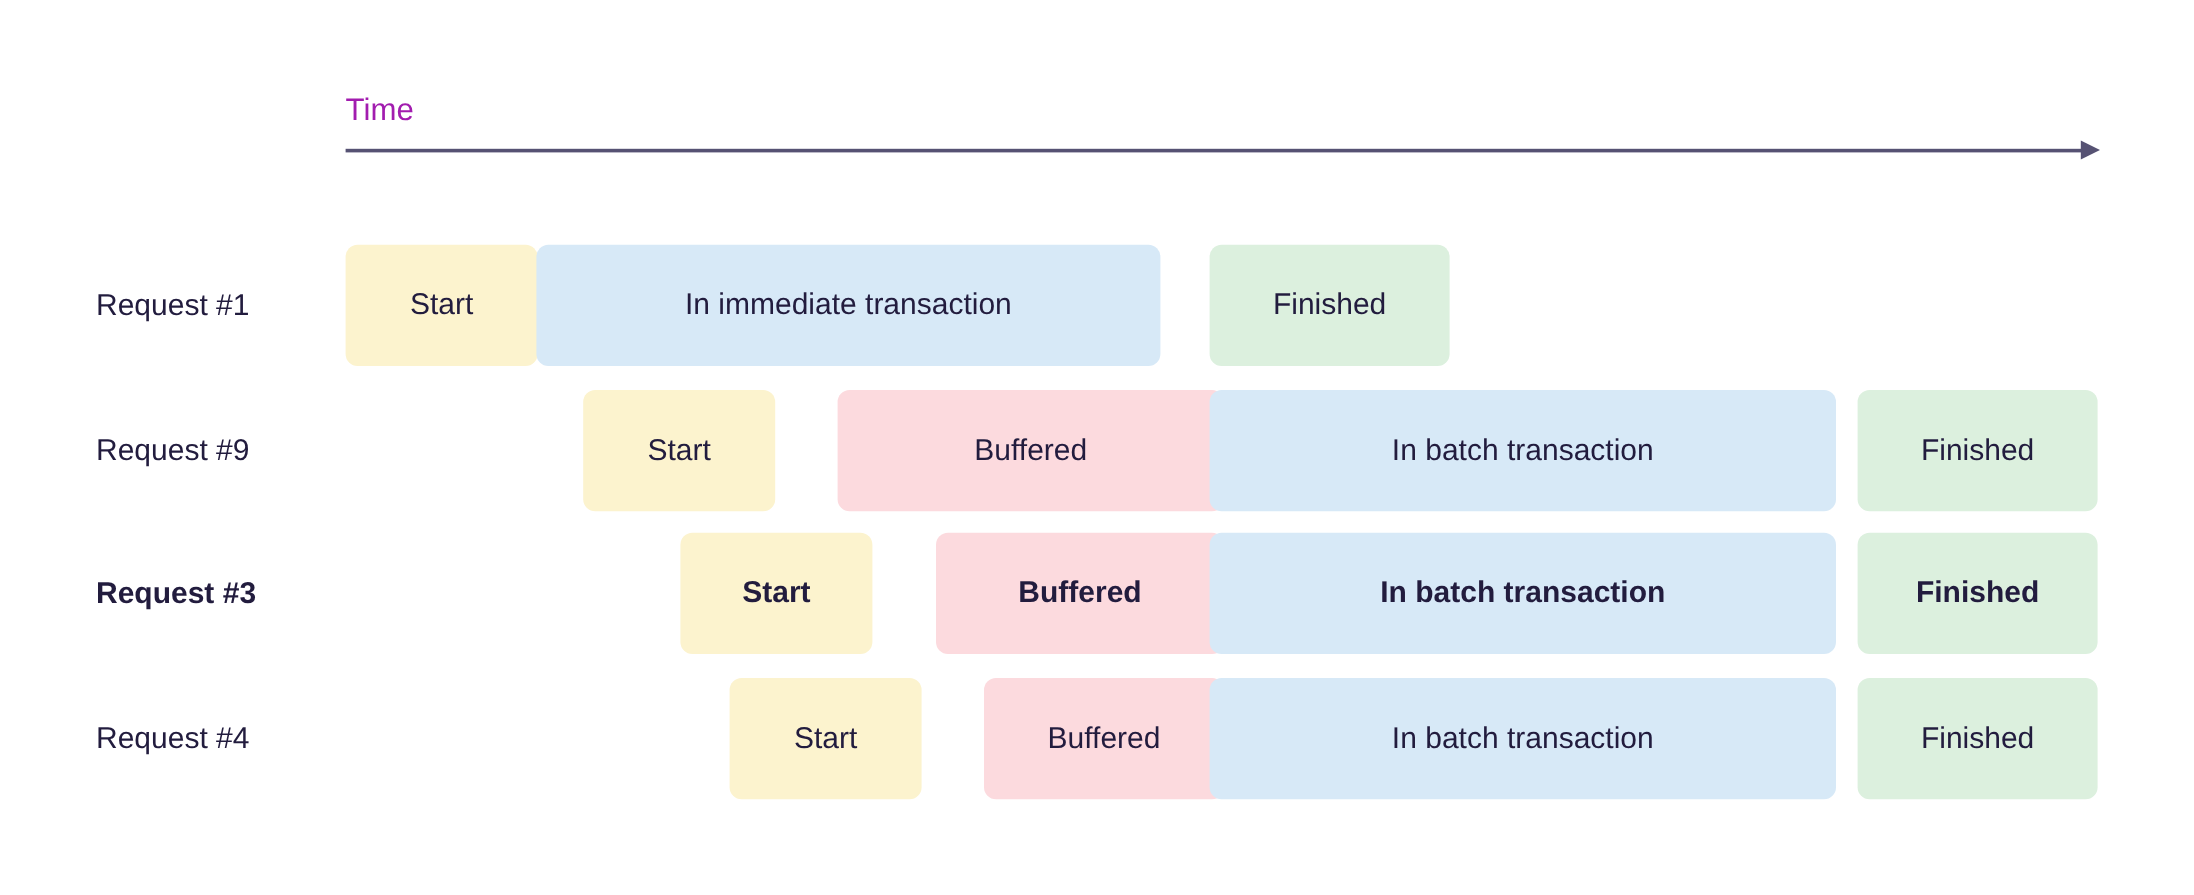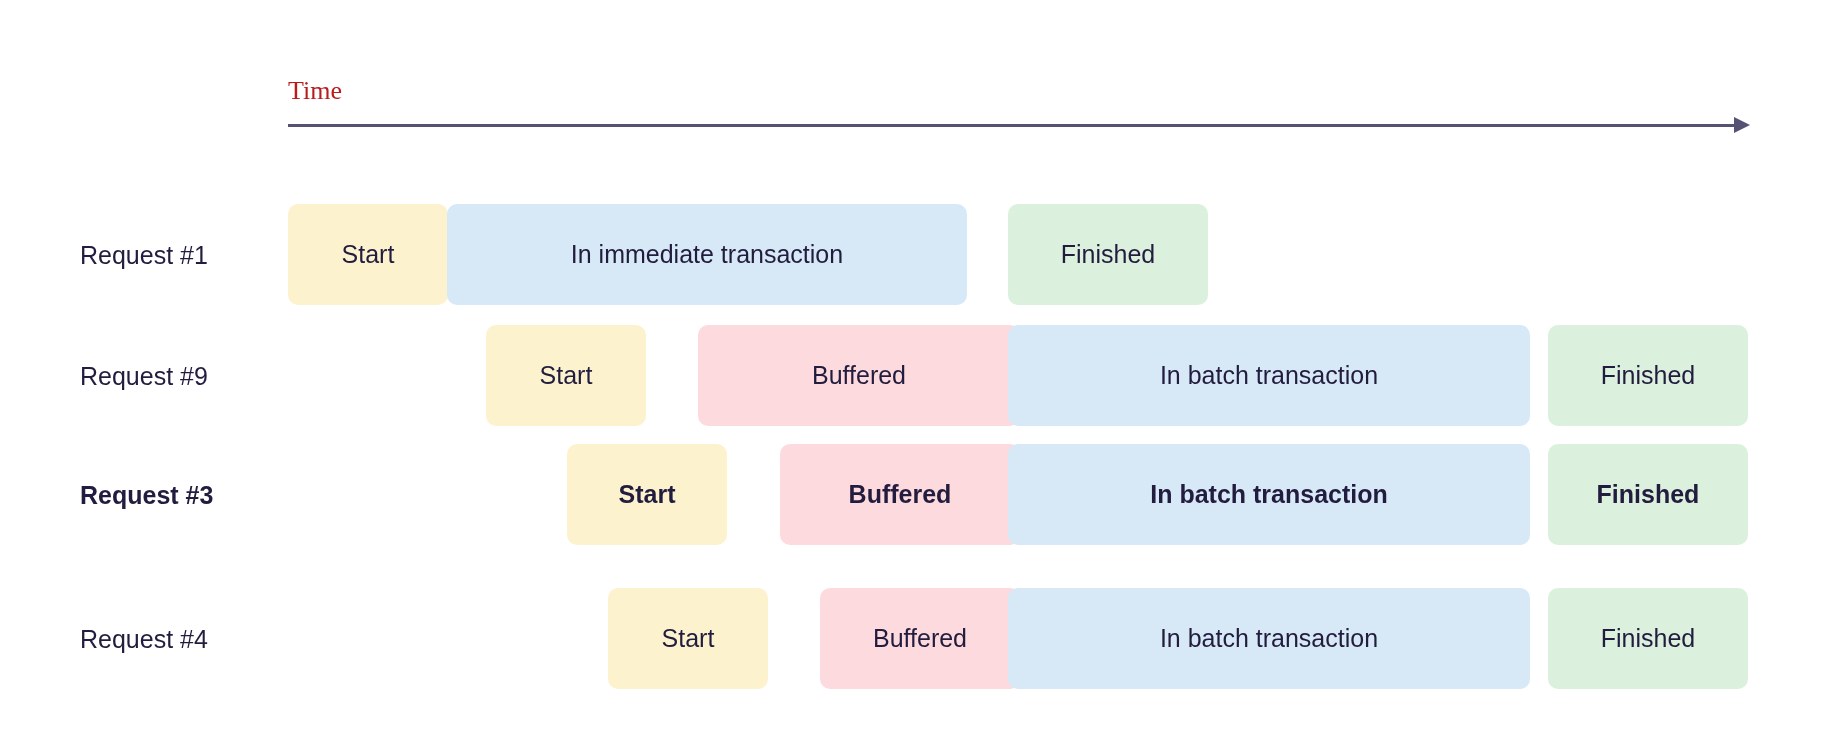--- a/index.html
+++ b/index.html
@@ -18,23 +18,22 @@
   #diagram {
     position: absolute;
     inset: 0;
   }
   .axis-label {
     position: absolute;
     left: 288px;
     top: 78px;
     font-size: 26px;
     line-height: 1;
-    color: #b91c1c;
+    color: #a21caf;
     white-space: nowrap;
-    font-family: Liberation Serif, serif;
   }
   .axis-line {
     position: absolute;
     left: 288px;
     top: 124px;
     width: 1448px;
     height: 3px;
     background: #565273;
   }
   .axis-arrowhead {
@@ -105,21 +104,21 @@
         <div class="block txn" style="left: 1008px; width: 522px;">In batch transaction</div>
         <div class="block finished" style="left: 1548px; width: 200px;">Finished</div>
       </div>
       <div class="row" style="top: 444px; font-weight: bold;">
         <div class="row-label">Request #3</div>
         <div class="block start" style="left: 567px; width: 160px;">Start</div>
         <div class="block buffered" style="left: 748px; width: 240px;">Buffered</div>
         <div class="block txn" style="left: 1008px; width: 522px;">In batch transaction</div>
         <div class="block finished" style="left: 1548px; width: 200px;">Finished</div>
       </div>
-      <div class="row" style="top: 588px;">
+      <div class="row" style="top: 565px;">
         <div class="row-label">Request #4</div>
         <div class="block start" style="left: 608px; width: 160px;">Start</div>
         <div class="block buffered" style="left: 788px; width: 200px;">Buffered</div>
         <div class="block txn" style="left: 1008px; width: 522px;">In batch transaction</div>
         <div class="block finished" style="left: 1548px; width: 200px;">Finished</div>
       </div>
     </div>
 
 </div>
 

